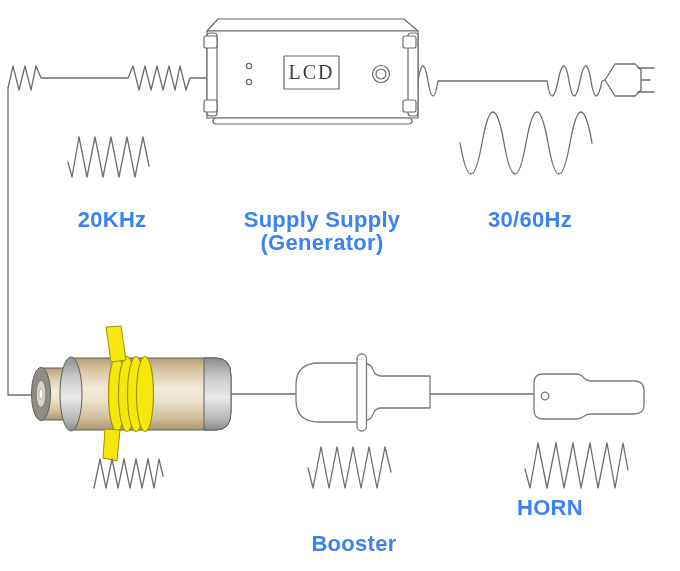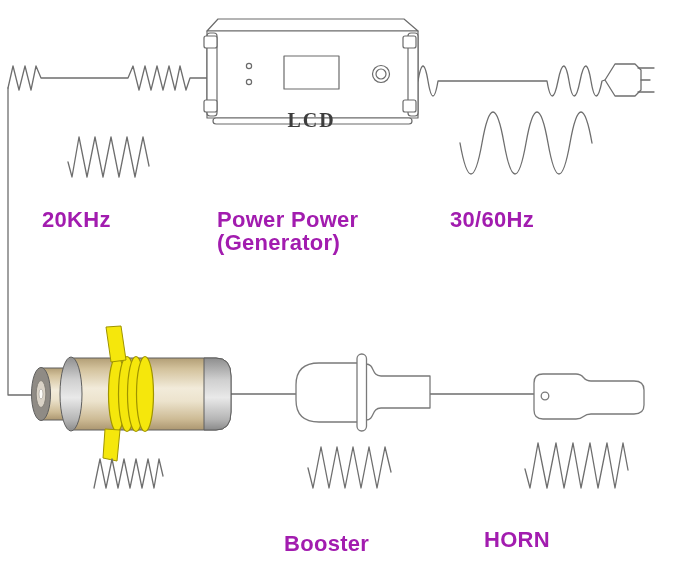--- a/index.html
+++ b/index.html
@@ -2,28 +2,28 @@
 <html><head>
 <meta charset="utf-8">
 <style>
   html,body{margin:0;padding:0;background:#ffffff;}
   .canvas{
     position:relative;width:680px;height:571px;background:#ffffff;overflow:hidden;
     font-family:"Liberation Sans", sans-serif;
   }
   .canvas svg{position:absolute;left:0;top:0;}
   .lbl{
-    position:absolute;text-align:left;font-weight:bold;font-size:22px;line-height:23px;
-    color:#a21caf;letter-spacing:0.3px;white-space:nowrap;
+    position:absolute;text-align:center;font-weight:bold;font-size:22px;line-height:23px;
+    color:#3b82f6;letter-spacing:0.3px;white-space:nowrap;
   }
   .lbl .line{display:block;}
   .lcd-text{
     position:absolute;left:284px;top:56px;width:55px;height:33px;line-height:33px;
     text-align:center;font-family:"Liberation Serif", serif;font-size:20px;
-    letter-spacing:2px;color:#3d3d3d;font-weight:700;margin-top:48px;
+    letter-spacing:2px;color:#3d3d3d;font-weight:400;
   }
 </style>
 </head>
 <body>
 
 <div class="canvas">
 
   <svg width="680" height="571" viewBox="0 0 680 571">
     <defs>
       <linearGradient id="gradTan" x1="0" y1="0" x2="0" y2="1">
@@ -107,30 +107,30 @@
 
     <g fill="#ffffff" stroke="#7a7a7a" stroke-width="1.3" stroke-linejoin="round">
       <path d="M543,374 H576 C585,374 582,381 591,381 H634 Q644,381 644,390 V405 Q644,414 634,414 H591 C582,414 585,419 576,419 H543 Q534,419 534,410 V383 Q534,374 543,374 Z"></path>
       <circle cx="545" cy="396" r="3.8"></circle>
     </g>
   </svg>
 
   <div class="lbl" style="left:42px;top:208px;width:140px;">20KHz</div>
 
   <div class="lbl" style="left:217px;top:208px;width:210px;">
-    <span class="line">Power Power</span>
+    <span class="line">Supply Supply</span>
     <span class="line">(Generator)</span>
   </div>
 
   <div class="lbl" style="left:450px;top:208px;width:160px;">30/60Hz</div>
 
   <div class="lbl" style="left:30px;top:497px;width:200px;">
   </div>
 
   <div class="lbl" style="left:284px;top:532px;width:140px;">Booster</div>
 
-  <div class="lbl" style="left:484px;top:496px;width:180px;margin-top:32px;">
+  <div class="lbl" style="left:460px;top:496px;width:180px;">
     <span class="line">HORN</span>
   </div>
 
   <div class="lcd-text">LCD</div>
 
 </div>
 
 </body></html>

